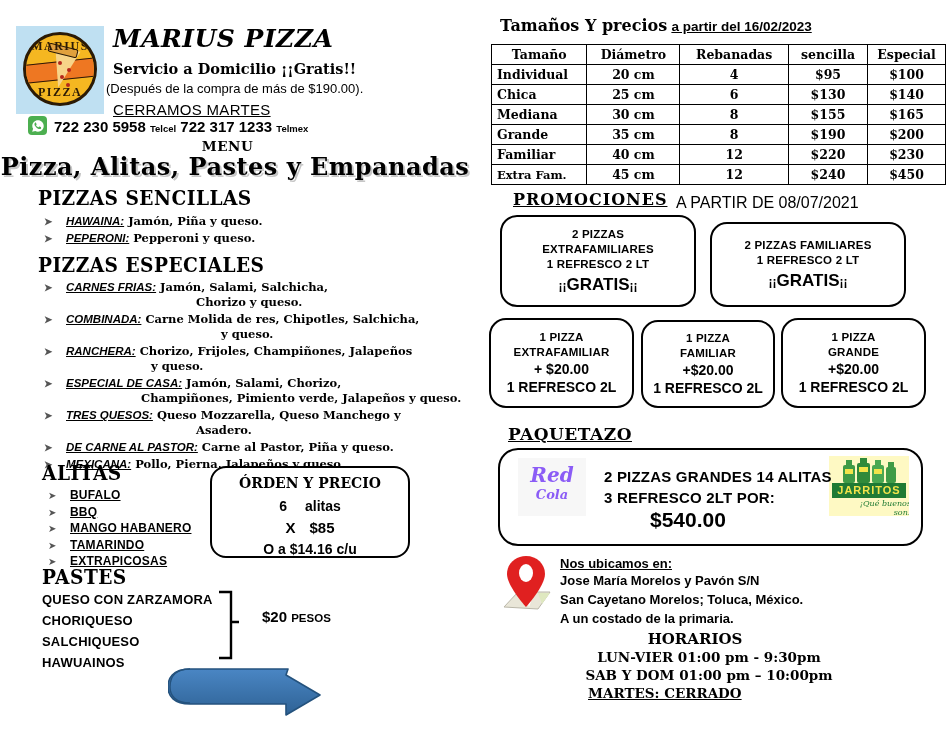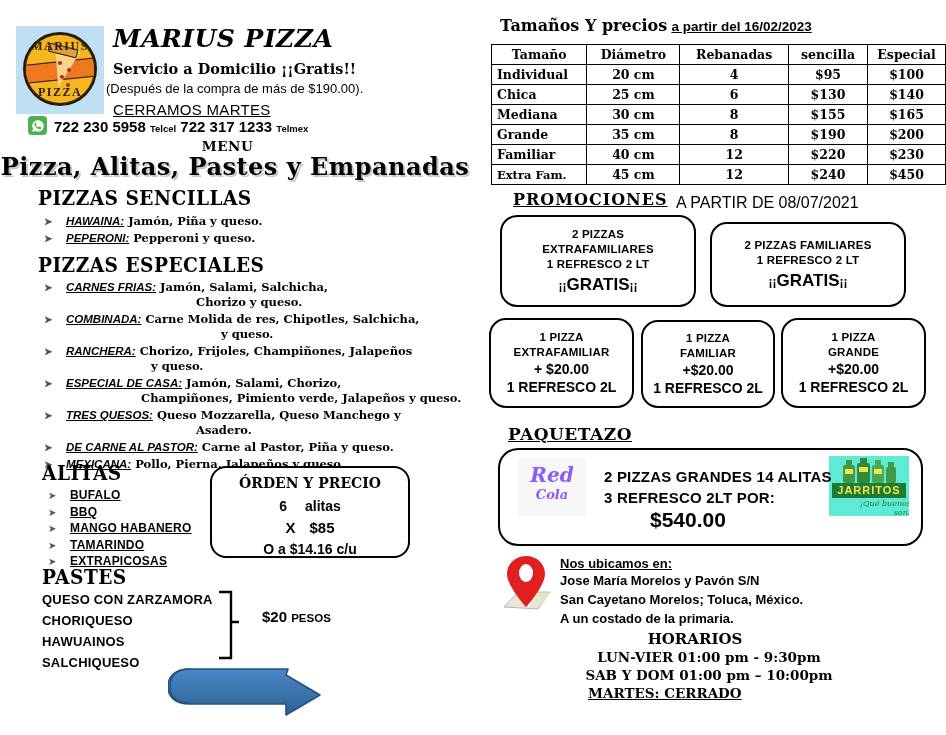--- a/index.html
+++ b/index.html
@@ -387,21 +387,21 @@
     text-align: center;
     font-family: "DejaVu Serif", serif;
     color: #8b5cf6;
   }
   .redcola .r1 { font-size: 20px; font-style: italic; font-weight: bold; line-height: 26px; margin-top: 4px; }
   .redcola .r2 { font-size: 13px; font-style: italic; font-weight: bold; line-height: 14px; }
   .jarritos {
     position: absolute;
     right: 12px; top: 6px;
     width: 80px; height: 60px;
-    background: #5eead4;
+    background: #fef9c3;
     overflow: hidden;
   }
   .jar-banner {
     position: absolute;
     left: 3px; top: 27px;
     width: 74px; height: 15px;
     background: #1f7a34;
     color: #f2e44a;
     font-size: 11px;
     font-weight: bold;
@@ -600,22 +600,22 @@
       <div class="order-l2">
         <span>X</span><span class="sp"></span><span>$85</span>
       </div>
       <div class="order-l3">O a $14.16 c/u</div>
     </div>
 
     <div class="sec-title" style="left:42px; top:565px;">PASTES</div>
     <div class="pastes-list">
       <div class="paste-item">QUESO CON ZARZAMORA</div>
       <div class="paste-item">CHORIQUESO</div>
+      <div class="paste-item">SALCHIQUESO</div>
       <div class="paste-item">HAWUAINOS</div>
-      <div class="paste-item">SALCHIQUESO</div>
     </div>
     <svg class="brace" viewBox="0 0 22 72">
       <path d="M1 3 H13 V33 H21 H13 V69 H1" fill="none" stroke="#000" stroke-width="2.4"></path>
     </svg>
     <div class="price20">
       <span>$20</span>
       <span class="pesos">PESOS</span>
     </div>
 
     <svg class="blue-arrow" viewBox="0 0 160 62">

